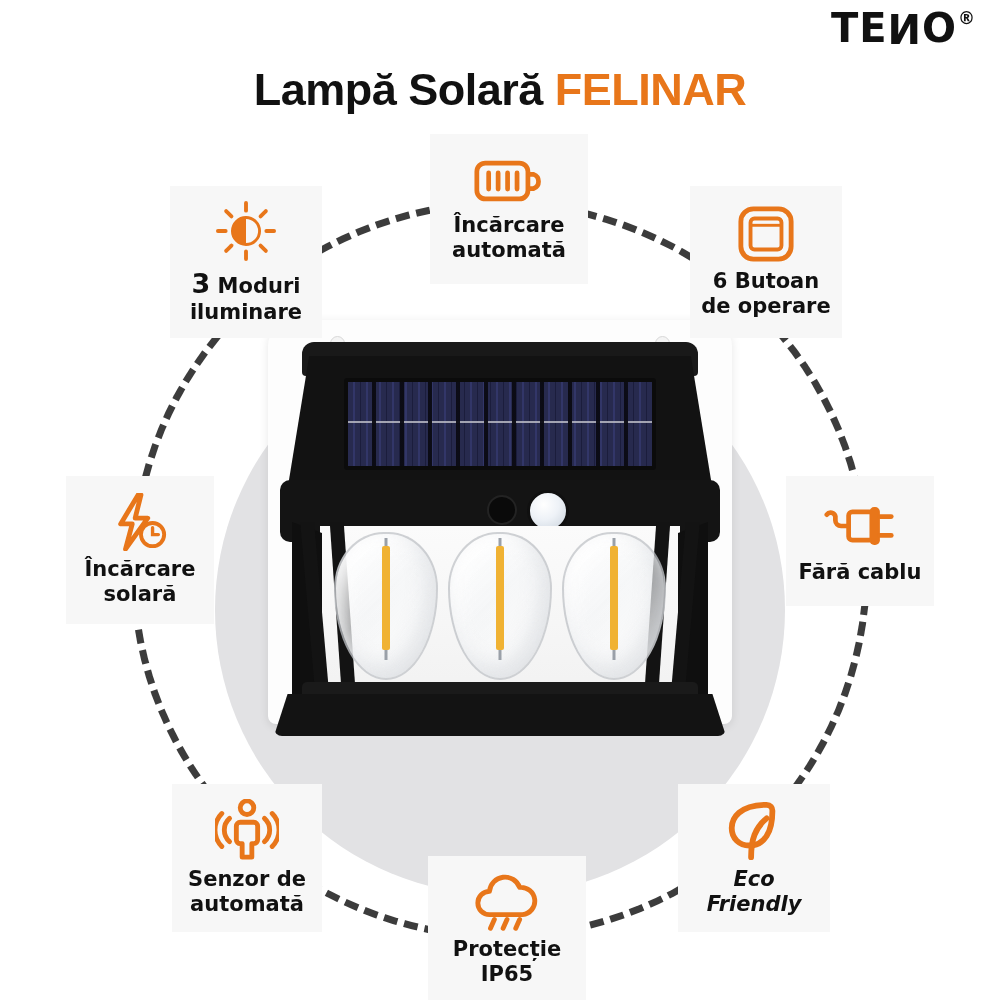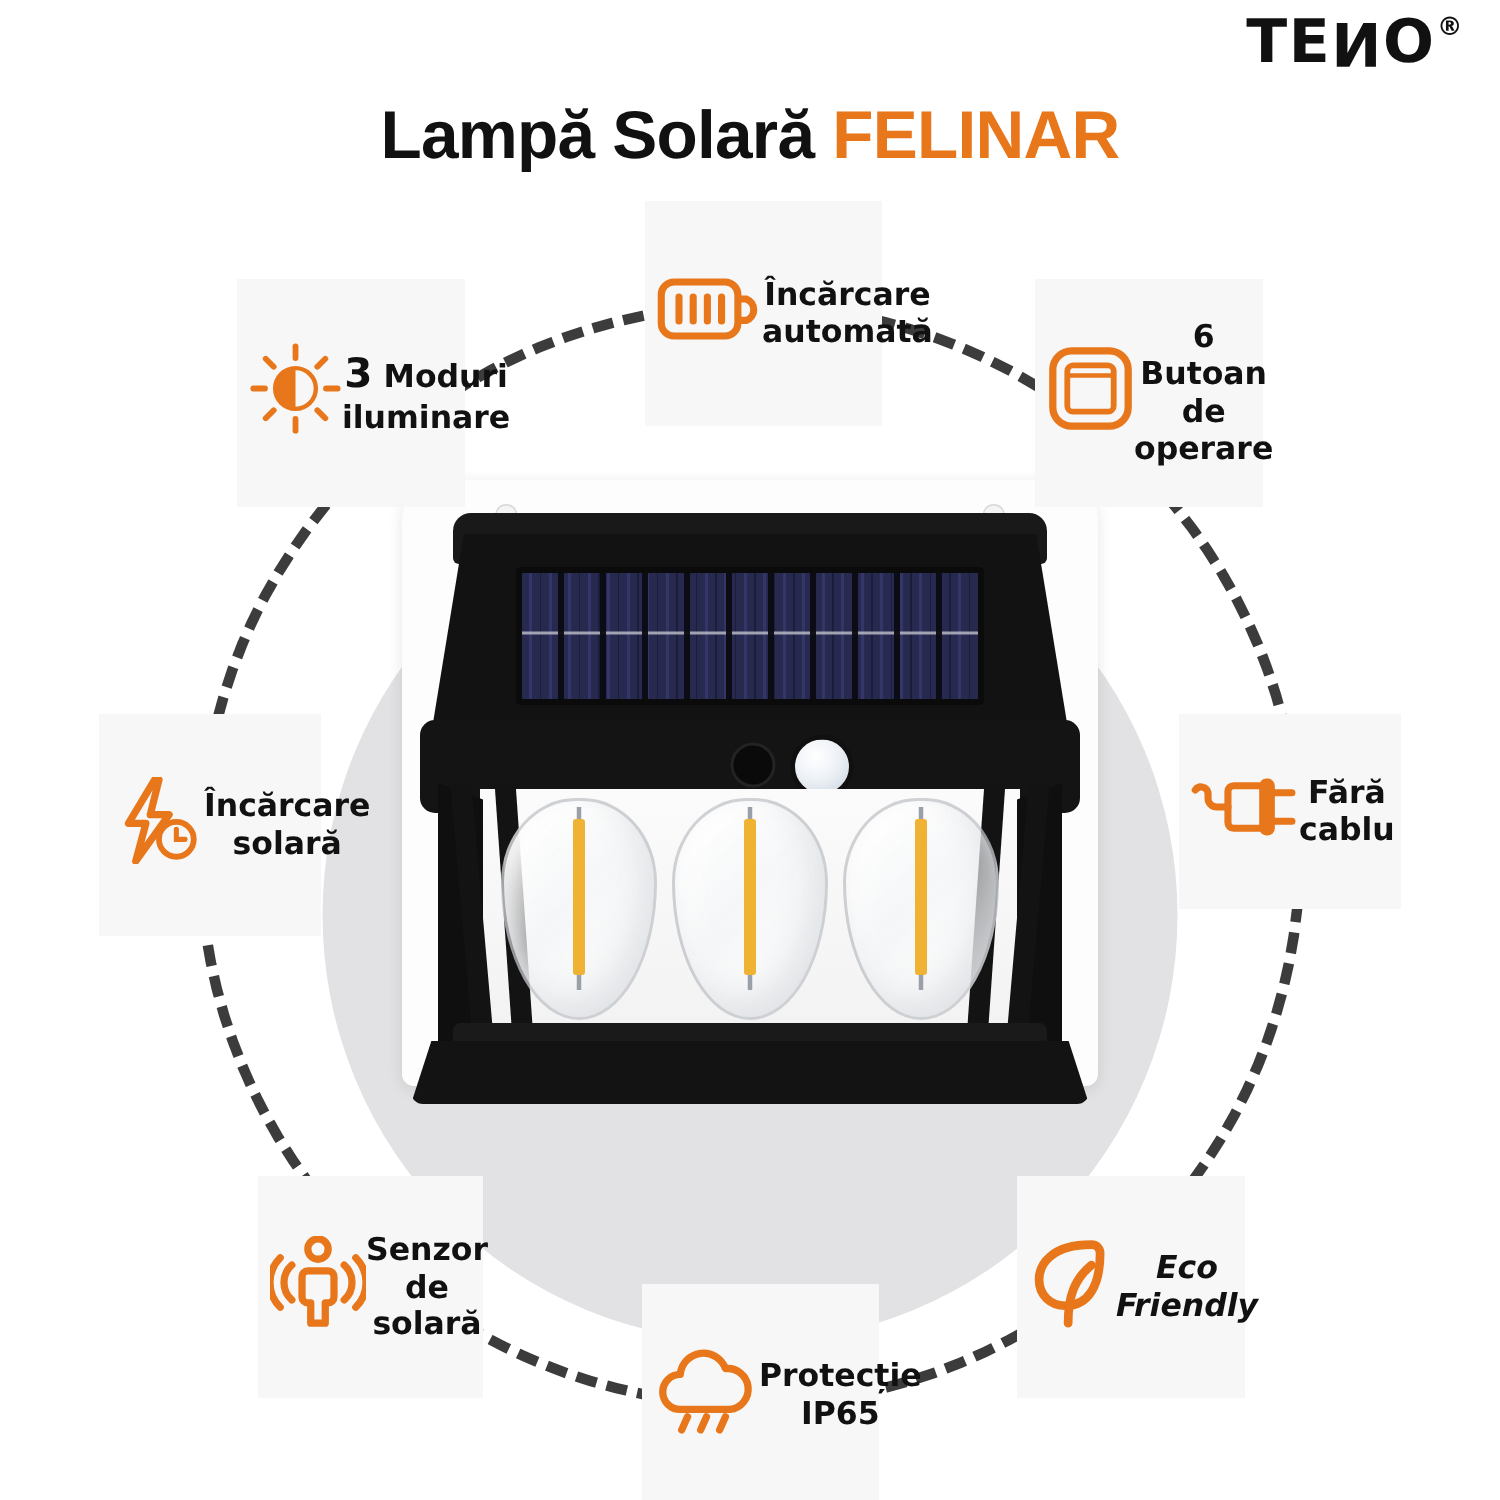--- a/index.html
+++ b/index.html
@@ -155,35 +155,35 @@
   }
   .lamp-base-top {
     position:absolute; left:62px; top:362px; width:396px; height:20px;
     background:#1a1a1a; border-radius:5px 5px 0 0;
   }
 
   
   .badge {
     position:absolute;
     background:#f7f7f7;
-    display:flex; 
-    align-items:center; justify-content:flex-start;
+    display:flex; flex-direction:column;
+    align-items:center; justify-content:center;
     text-align:center;
     padding:10px 8px;
   }
   .badge .b-icon { line-height:0; margin-bottom:6px; }
   .badge .b-label {
     font-family:"DejaVu Sans", sans-serif;
     font-weight:bold; color:#111;
     font-size:21px; line-height:1.18;
     white-space:pre-line;
   }
   .badge .b-label .big { font-size:27px; }
 
-  .badge.bg-modes   { left:158px; top:186px; width:152px; height:152px; }
+  .badge.bg-modes   { left:170px; top:186px; width:152px; height:152px; }
   .badge.bg-charge  { left:430px; top:134px; width:158px; height:150px; }
   .badge.bg-button  { left:690px; top:186px; width:152px; height:152px; }
   .badge.bg-solar   { left:66px;  top:476px; width:148px; height:148px; }
   .badge.bg-cable   { left:786px; top:476px; width:148px; height:130px; }
   .badge.bg-motion  { left:172px; top:784px; width:150px; height:148px; }
   .badge.bg-ip65    { left:428px; top:856px; width:158px; height:148px; }
   .badge.bg-eco     { left:678px; top:784px; width:152px; height:148px;font-style:italic; }
 </style>
 </head>
 <body>
@@ -324,21 +324,21 @@
       <svg width="64" height="62" viewBox="0 0 66 64">
         <circle cx="33" cy="9" r="7" fill="none" stroke="#E8761A" stroke-width="5"></circle>
         <path d="M26 24 h14 a4 4 0 0 1 4 4 v14 a4 4 0 0 1 -4 4 h-2 v14 h-10 v-14 h-2 a4 4 0 0 1 -4 -4 v-14 a4 4 0 0 1 4 -4 Z" fill="none" stroke="#E8761A" stroke-width="5" stroke-linejoin="round"></path>
         <path d="M15 20 a16 16 0 0 0 0 24" fill="none" stroke="#E8761A" stroke-width="5" stroke-linecap="round"></path>
         <path d="M7 15 a24 24 0 0 0 0 34" fill="none" stroke="#E8761A" stroke-width="5" stroke-linecap="round"></path>
         <path d="M51 20 a16 16 0 0 1 0 24" fill="none" stroke="#E8761A" stroke-width="5" stroke-linecap="round"></path>
         <path d="M59 15 a24 24 0 0 1 0 34" fill="none" stroke="#E8761A" stroke-width="5" stroke-linecap="round"></path>
       </svg>
     </span>
     <span class="b-label">Senzor de
-solară</span>
+automată</span>
   </div>
 
   <div class="badge bg-ip65">
     <span class="b-icon">
       <svg width="70" height="58" viewBox="0 0 72 58">
         <path d="M18 42 a12 12 0 0 1 0 -24 a16 16 0 0 1 31 -4 a12 12 0 0 1 3 28 Z" fill="none" stroke="#E8761A" stroke-width="5" stroke-linejoin="round"></path>
         <g stroke="#E8761A" stroke-width="5" stroke-linecap="round">
           <line x1="23" y1="47" x2="19" y2="56"></line>
           <line x1="36" y1="47" x2="32" y2="56"></line>
           <line x1="49" y1="47" x2="45" y2="56"></line>

